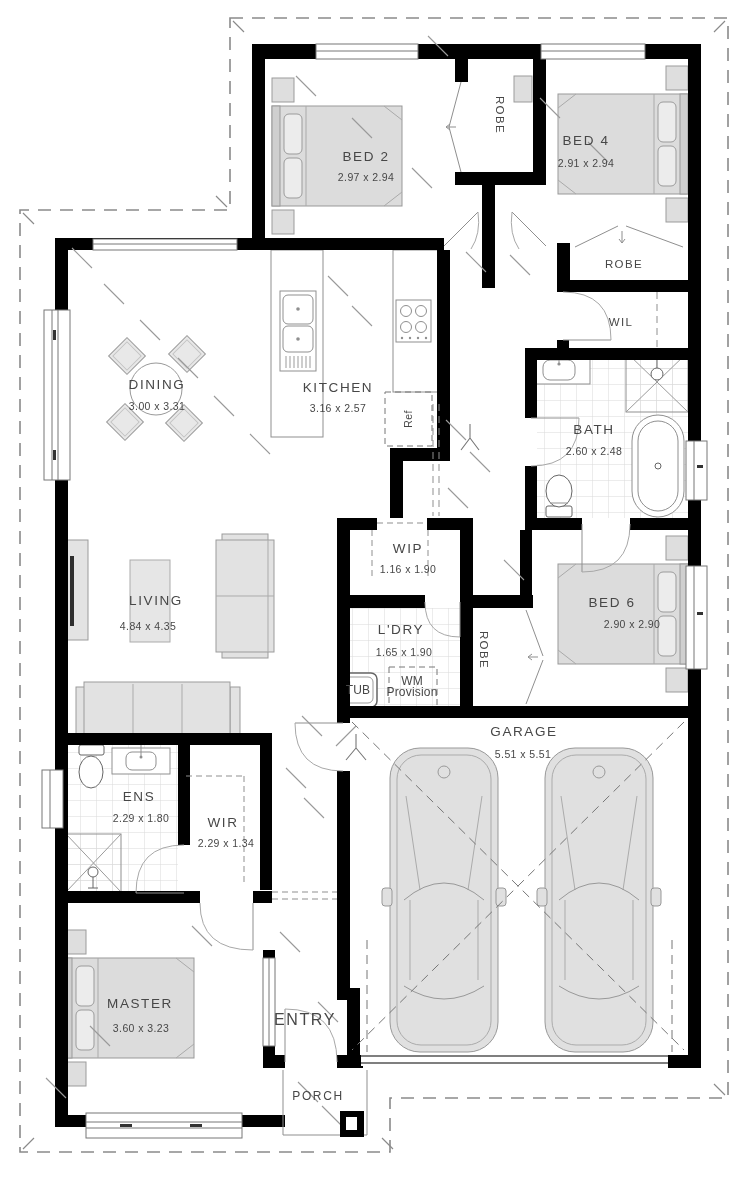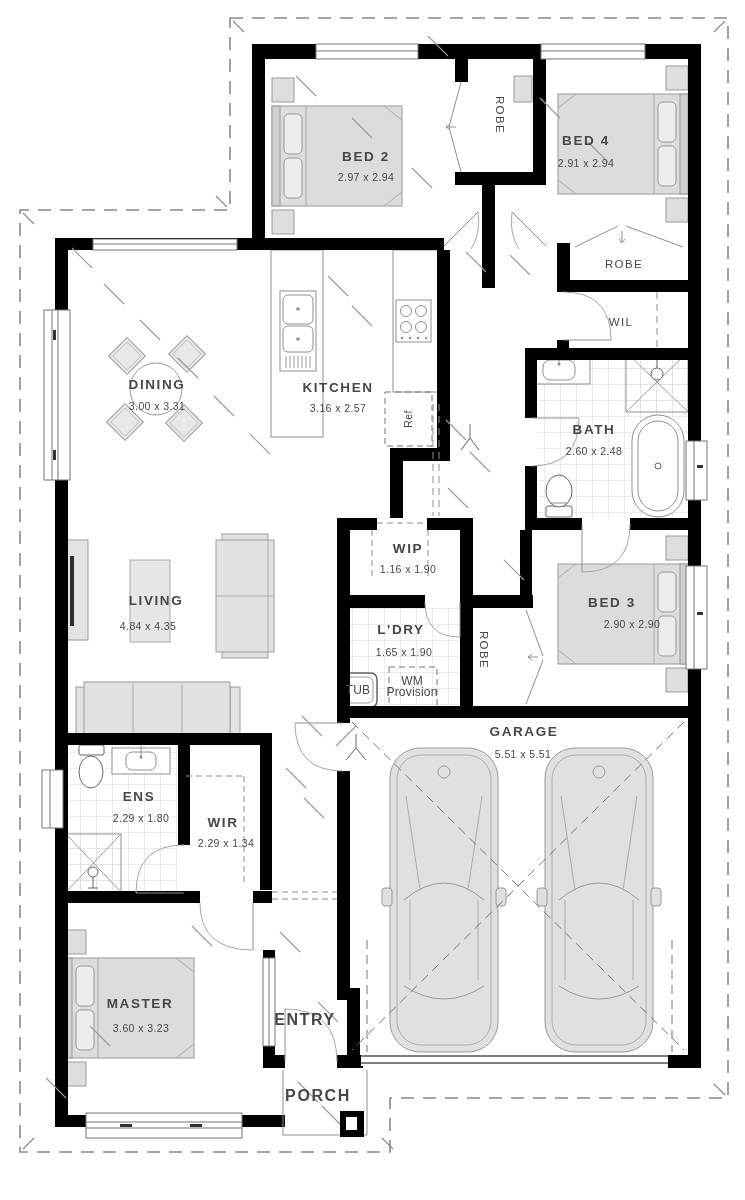--- a/index.html
+++ b/index.html
@@ -1,20 +1,20 @@
 <!DOCTYPE html>
 <html><head>
 <meta charset="utf-8">
 <style>
   html,body{margin:0;padding:0;background:#fff;}
   .plan{position:relative;width:745px;height:1200px;background:#fff;overflow:hidden;
         font-family:"Liberation Sans", sans-serif;}
   .plan svg{position:absolute;left:0;top:0;}
   .lbl{position:absolute;transform:translate(-50%,-50%);white-space:nowrap;color:#474747;z-index:5;}
-  .name{font-size:13.5px;letter-spacing:1.6px;font-weight:bold;}
+  .name{font-size:13.5px;letter-spacing:1.6px;}
   .dims{font-size:10.5px;letter-spacing:.4px;}
   .small{font-size:11.5px;letter-spacing:1.4px;}
   .tiny{font-size:12px;letter-spacing:.2px;}
   .v90{transform:translate(-50%,-50%) rotate(90deg);}
   .v270{transform:translate(-50%,-50%) rotate(-90deg);}
 </style>
 </head>
 <body>
 
 <div class="plan">
@@ -380,34 +380,34 @@
 <div class="lbl name" style="left:408px;top:548px">WIP</div>
 <div class="lbl dims" style="left:408px;top:569px">1.16 x 1.90</div>
 
 <div class="lbl name" style="left:401px;top:629px">L'DRY</div>
 <div class="lbl dims" style="left:404px;top:652px">1.65 x 1.90</div>
 <div class="lbl tiny" style="left:358px;top:690px">TUB</div>
 <div class="lbl tiny" style="left:412px;top:681px">WM</div>
 <div class="lbl tiny" style="left:412px;top:692px">Provision</div>
 <div class="lbl small v90" style="left:484px;top:650px">ROBE</div>
 
-<div class="lbl name" style="left:612px;top:602px">BED 3</div>
+<div class="lbl name" style="left:612px;top:602px">BED 6</div>
 <div class="lbl dims" style="left:632px;top:624px">2.90 x 2.90</div>
 
 <div class="lbl name" style="left:156px;top:600px">LIVING</div>
 <div class="lbl dims" style="left:148px;top:626px">4.84 x 4.35</div>
 
 <div class="lbl name" style="left:524px;top:731px">GARAGE</div>
 <div class="lbl dims" style="left:523px;top:754px">5.51 x 5.51</div>
 
 <div class="lbl name" style="left:139px;top:796px">ENS</div>
 <div class="lbl dims" style="left:141px;top:818px">2.29 x 1.80</div>
 
 <div class="lbl name" style="left:223px;top:822px">WIR</div>
 <div class="lbl dims" style="left:226px;top:843px">2.29 x 1.34</div>
 
 <div class="lbl name" style="left:140px;top:1003px">MASTER</div>
 <div class="lbl dims" style="left:141px;top:1028px">3.60 x 3.23</div>
 
 <div class="lbl name" style="font-size:16px;left:305px;top:1020px">ENTRY</div>
-<div class="lbl name" style="font-size:16px;left:318px;top:1096px">PORCH</div>
+<div class="lbl name" style="font-size:12px;left:318px;top:1096px">PORCH</div>
 
 </div>
 
 </body></html>

